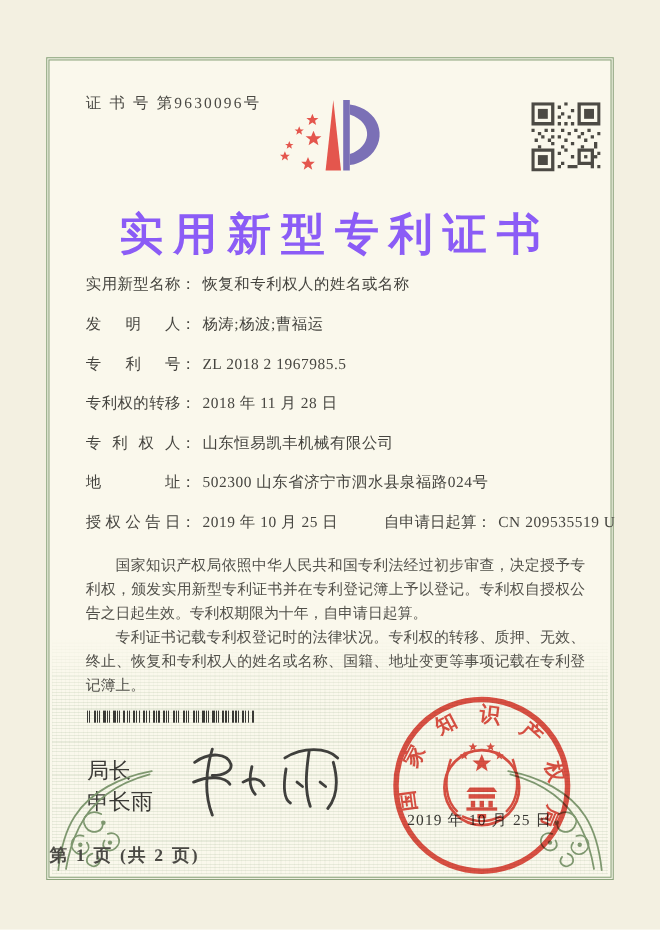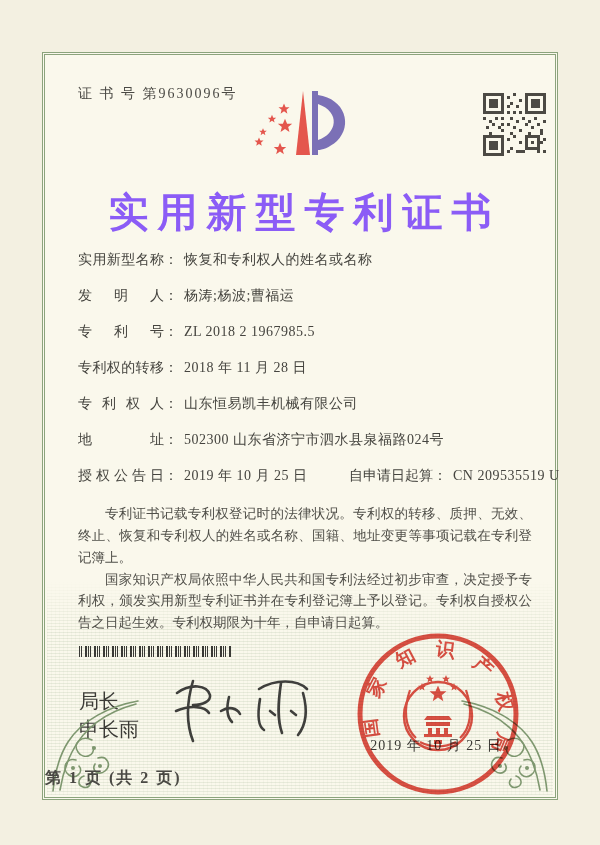--- a/index.html
+++ b/index.html
@@ -125,22 +125,22 @@
     <div class="frow">
       <span class="flabel">地址</span><span class="fcolon">：</span><span class="fvalue">502300 山东省济宁市泗水县泉福路024号</span>
     </div>
     <div class="frow">
       <span class="flabel">授权公告日</span><span class="fcolon">：</span><span class="fvalue">2019 年 10 月 25 日</span>
       <span class="grant-no"><span>自申请日起算</span><span class="fcolon">：</span><span class="fvalue">CN 209535519 U</span></span>
     </div>
   </div>
 
   <div class="paras">
+    <p>国家知识产权局依照中华人民共和国专利法经过初步审查，决定授予专利权，颁发实用新型专利证书并在专利登记簿上予以登记。专利权自授权公告之日起生效。专利权期限为十年，自申请日起算。</p>
     <p>专利证书记载专利权登记时的法律状况。专利权的转移、质押、无效、终止、恢复和专利权人的姓名或名称、国籍、地址变更等事项记载在专利登记簿上。</p>
-    <p>国家知识产权局依照中华人民共和国专利法经过初步审查，决定授予专利权，颁发实用新型专利证书并在专利登记簿上予以登记。专利权自授权公告之日起生效。专利权期限为十年，自申请日起算。</p>
   </div>
 
   <div class="barcode"></div>
 
   <div class="signer">
     <div>局长</div>
     <div>申长雨</div>
   </div>
 
   <svg class="signature" viewBox="0 0 170 88">

